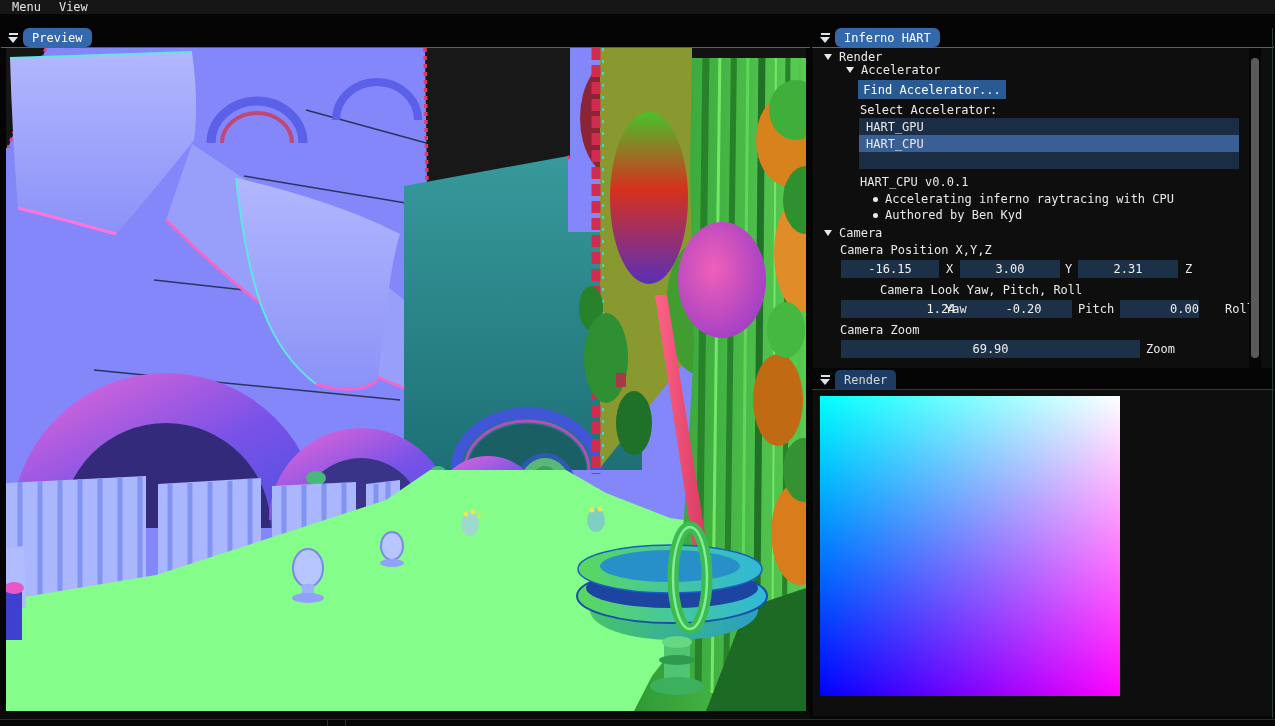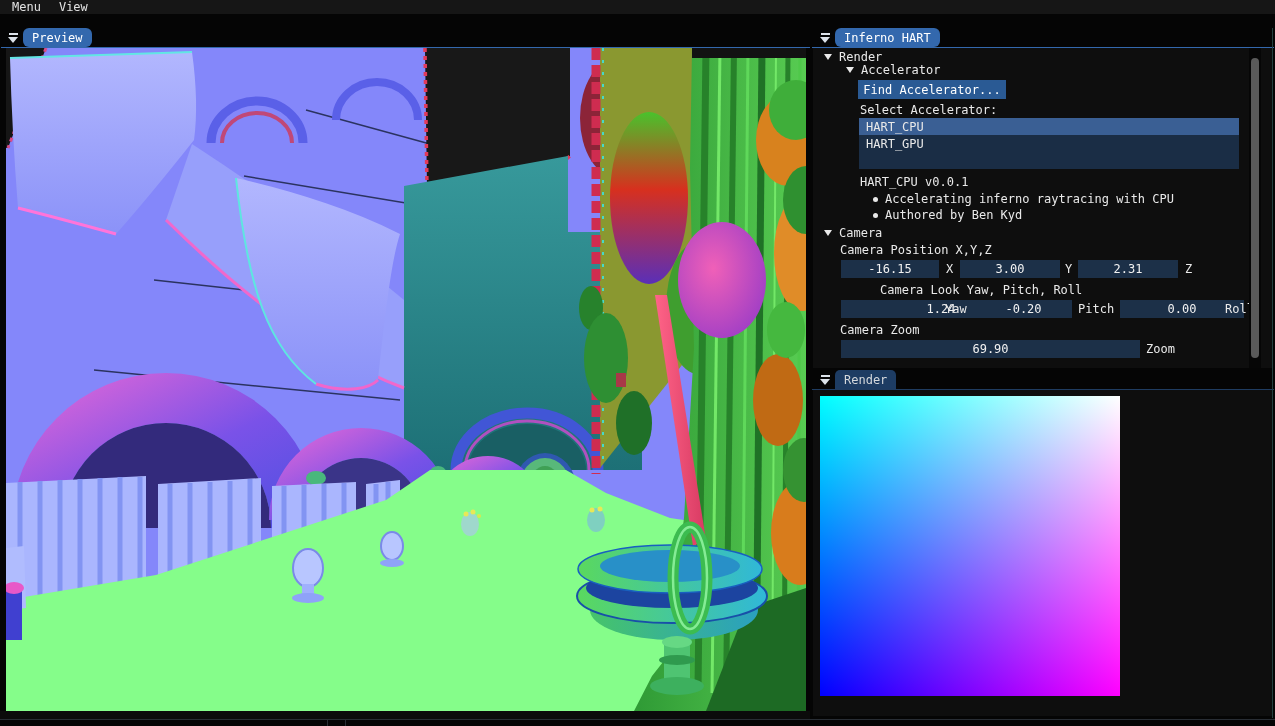--- a/index.html
+++ b/index.html
@@ -283,25 +283,25 @@
 
   <div class="btn" style="left:45px;top:32px;width:148px;height:19px;">
     <span>Find Accelerator...</span>
   </div>
 
   <div class="row" style="left:47px;top:54px;text-align:right;">
     <span>Select Accelerator:</span>
   </div>
 
   <div class="listbox" style="left:46px;top:70px;width:380px;height:51px;">
+    <div class="list-row">
+      <span>HART_GPU</span>
+    </div>
     <div class="list-row selected">
       <span>HART_CPU</span>
-    </div>
-    <div class="list-row">
-      <span>HART_GPU</span>
     </div>
   </div>
 
   <div class="row" style="left:47px;top:126px;">
     <span>HART_CPU v0.0.1</span>
   </div>
   <div class="row" style="left:60px;top:143px;">
     <div class="bullet-dot"></div>
     <span>Accelerating inferno raytracing with CPU</span>
   </div>
@@ -345,21 +345,21 @@
     </div>
   <div class="axis-label" style="left:132px;top:252px;">
       <span>Yaw</span>
     </div>
   <div class="drag-field" style="left:162px;top:252px;width:97px;">
       <span>-0.20</span>
     </div>
   <div class="axis-label" style="left:265px;top:252px;">
       <span>Pitch</span>
     </div>
-  <div class="drag-field" style="left:307px;top:252px;width:124px;">
+  <div class="drag-field" style="left:307px;top:252px;width:79px;justify-content:flex-end;">
       <span>0.00</span>
     </div>
   <div class="axis-label" style="left:412px;top:252px;">
       <span>Roll</span>
     </div>
 
   <div class="row" style="left:27px;top:274px;">
     <span>Camera Zoom</span>
   </div>
   <div class="drag-field" style="left:28px;top:292px;width:299px;">

